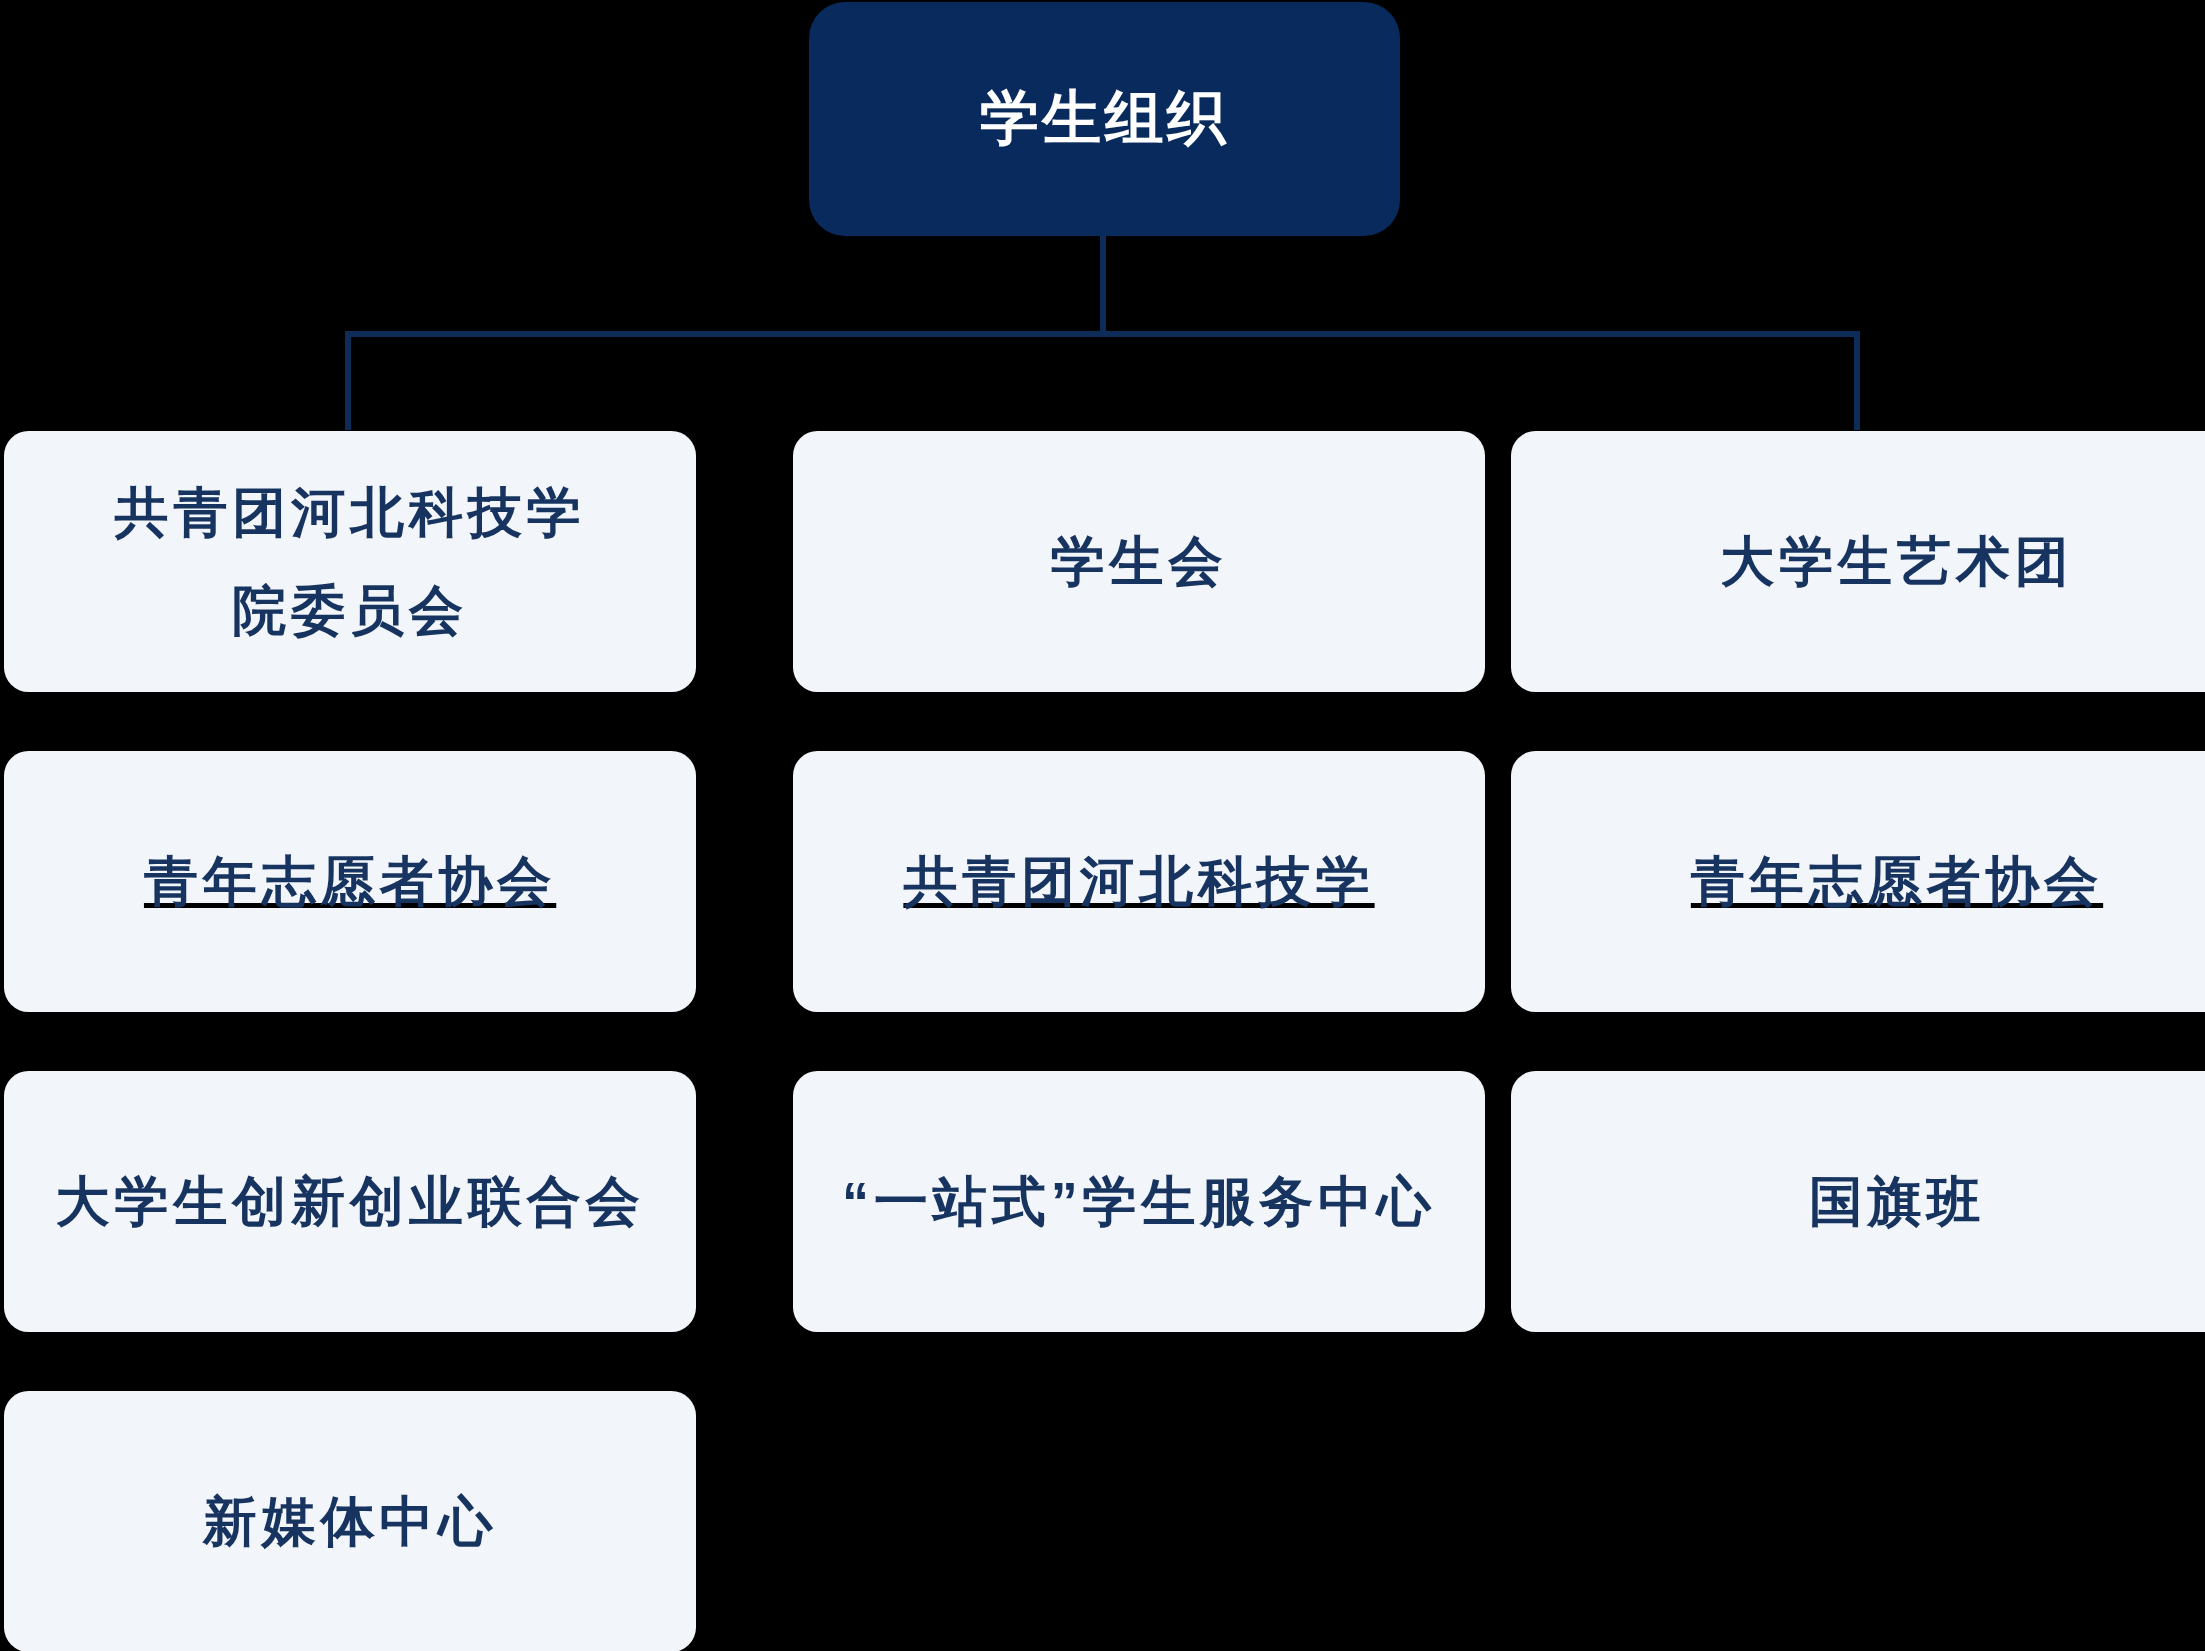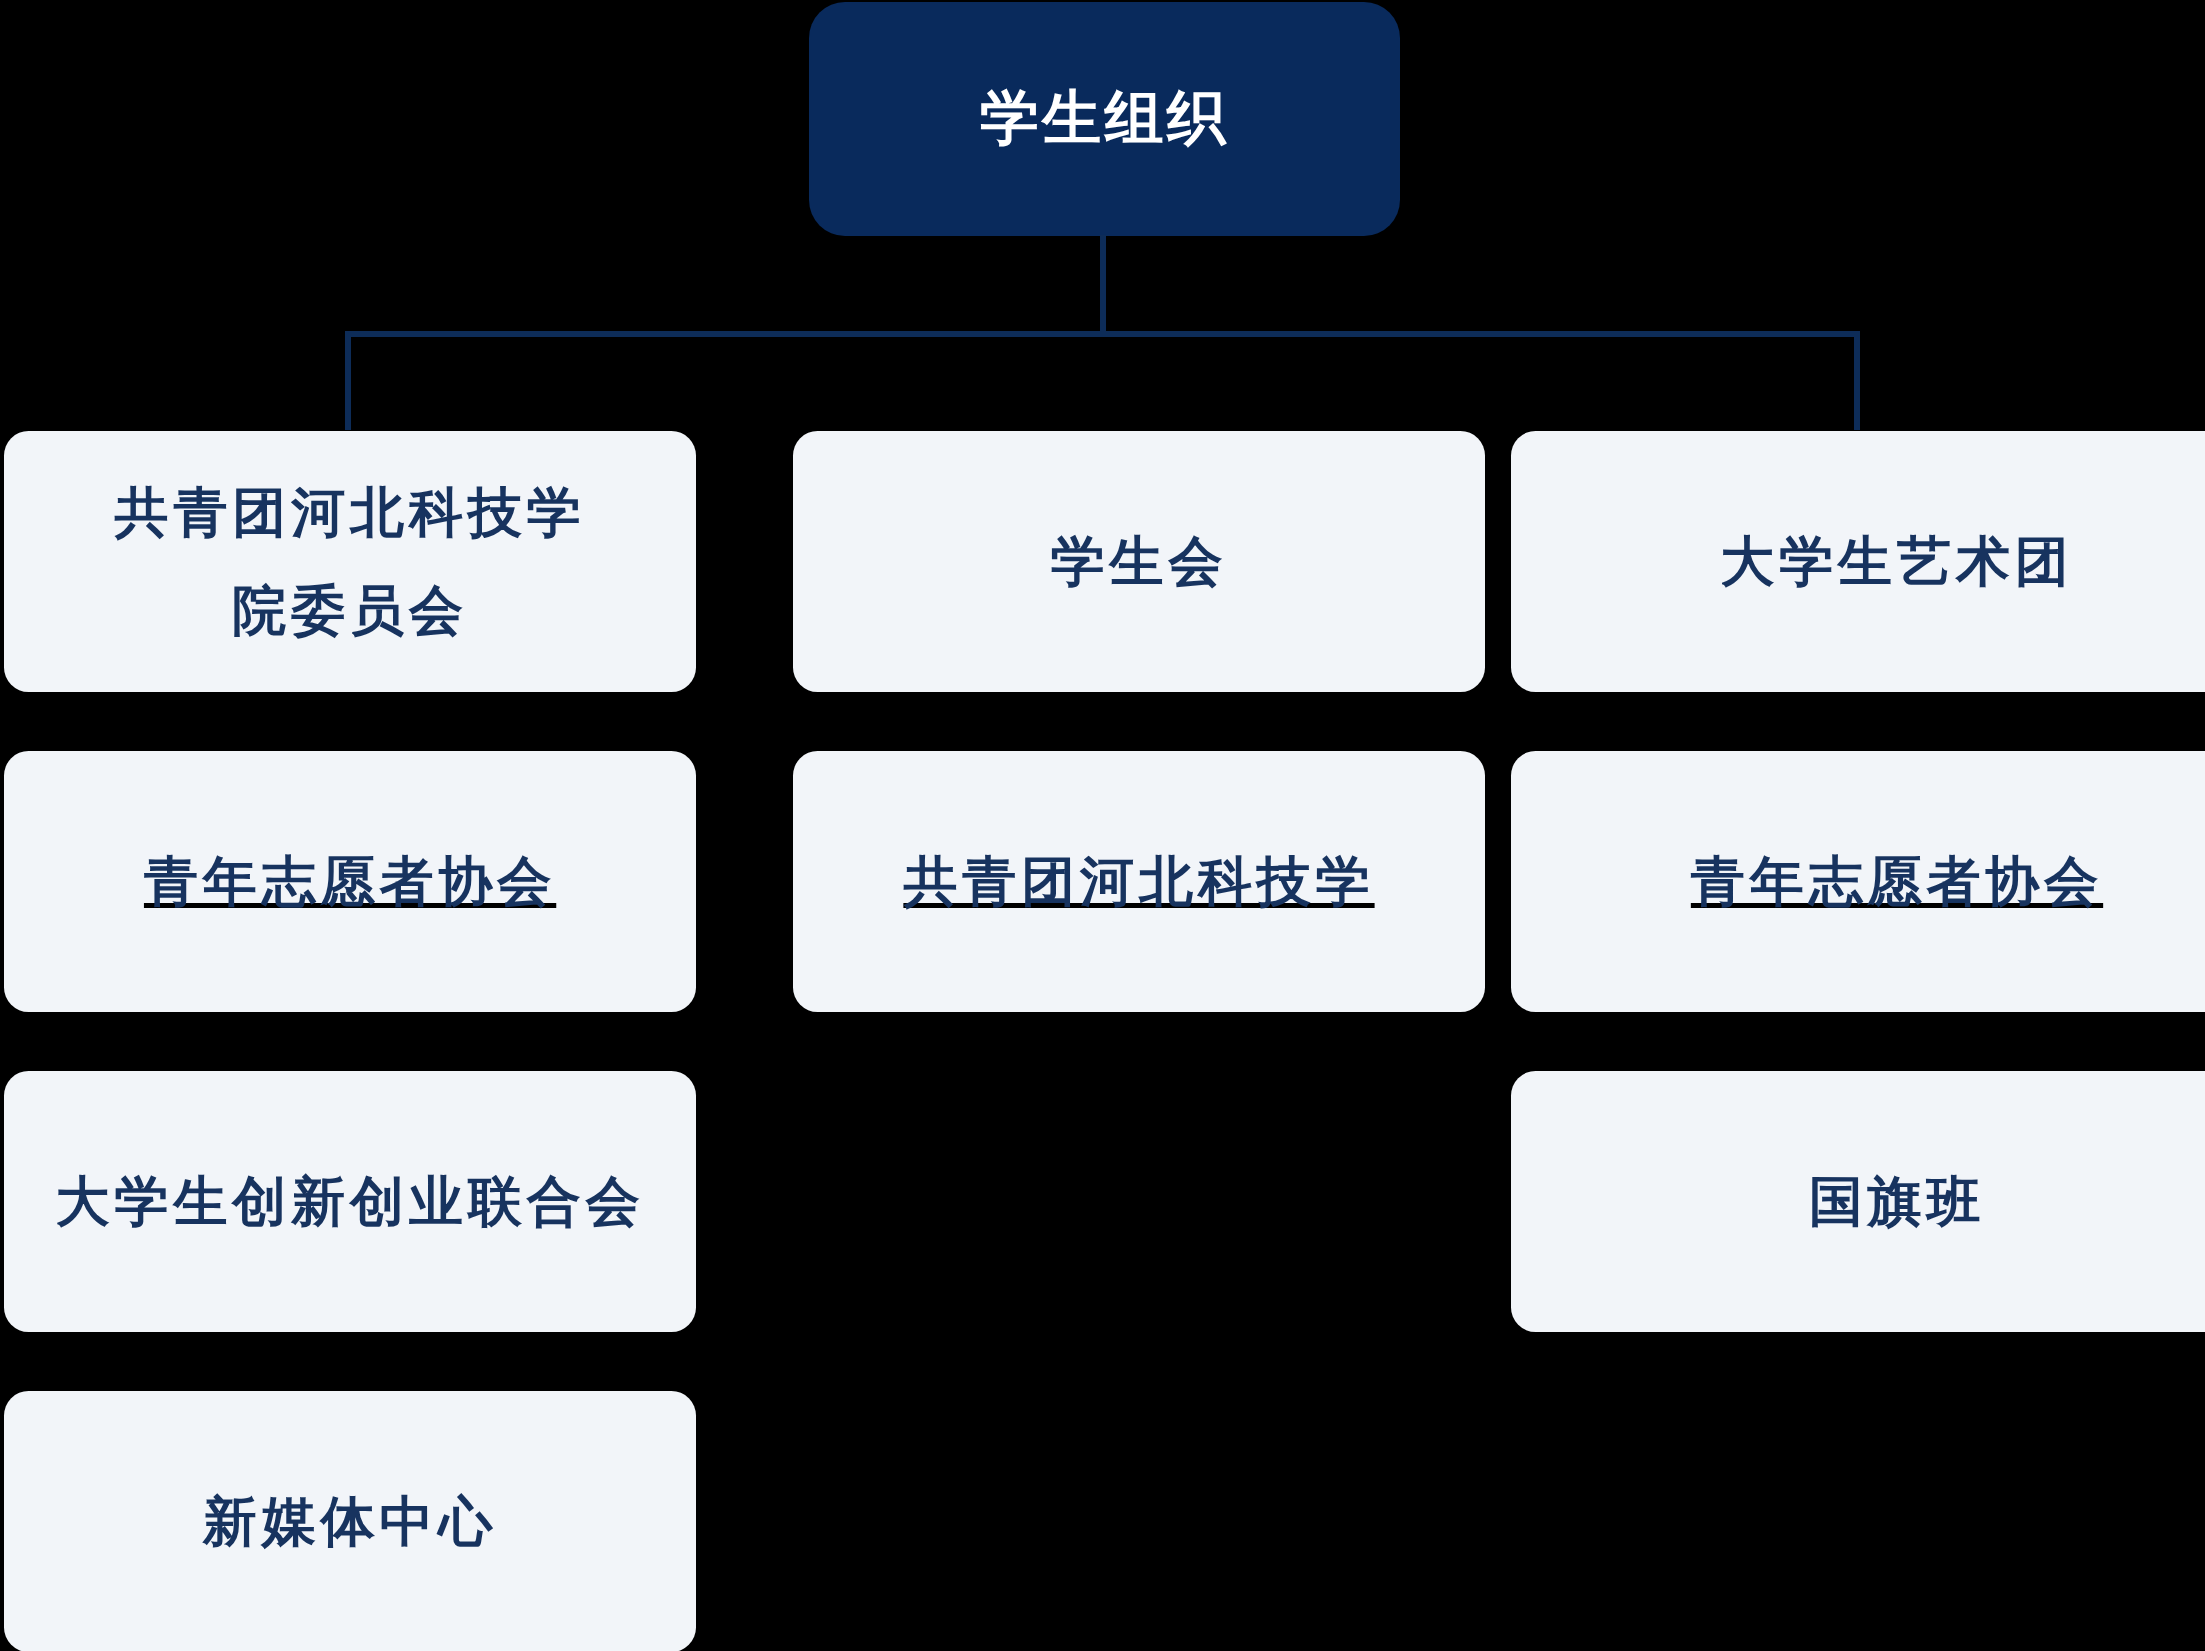--- a/index.html
+++ b/index.html
@@ -101,20 +101,23 @@
   <div class="card c1 r1">
     <span class="card-label">共青团河北科技学</span>
   </div>
   <div class="card c2 r1">
     <span class="card-label">青年志愿者协会</span>
   </div>
 
   <div class="card c0 r2">
     <span class="card-label">大学生创新创业联合会</span>
   </div>
+  <div class="card c1 r2">
+    <span class="card-label">“一站式”学生服务中心</span>
+  </div>
   <div class="card c2 r2">
     <span class="card-label">国旗班</span>
   </div>
 
   <div class="card c0 r3">
     <span class="card-label">新媒体中心</span>
   </div>
 
 </div>
 

